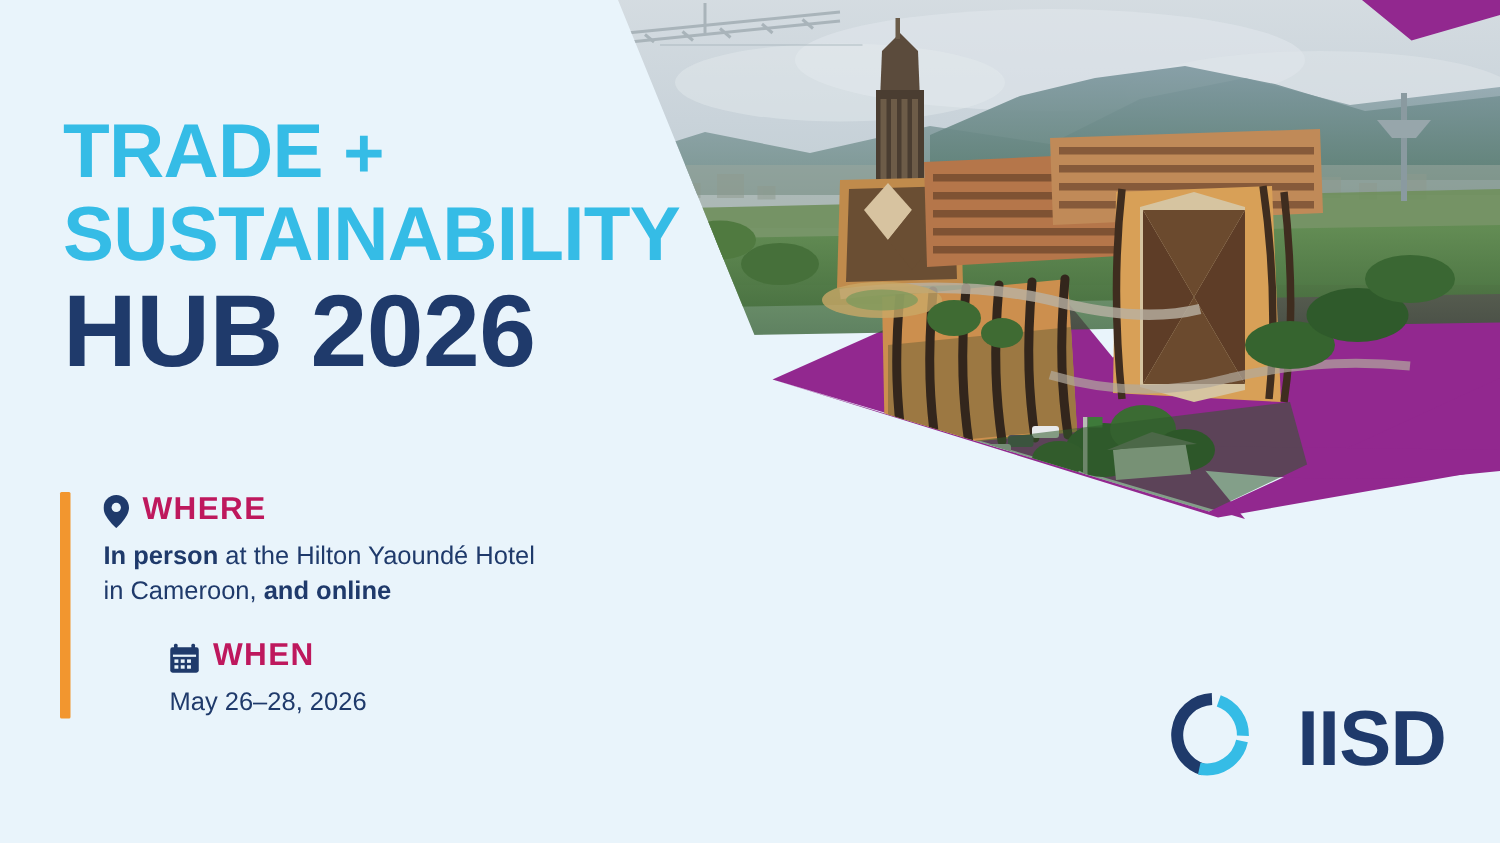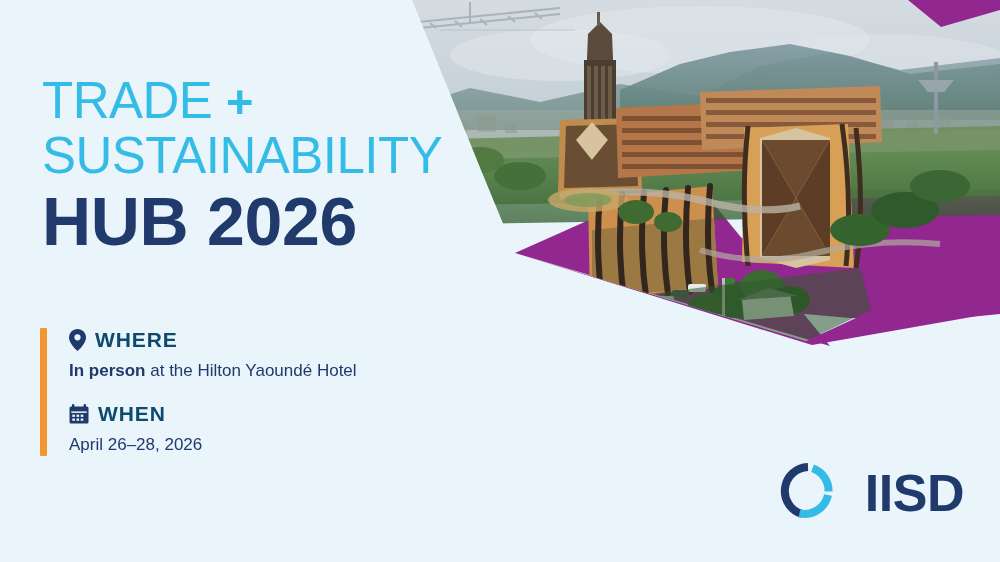--- a/index.html
+++ b/index.html
@@ -40,21 +40,21 @@
   }
   .hl-line {
     display: block;
     font-family: "Liberation Sans", sans-serif;
     letter-spacing: -0.5px;
     line-height: 1.04;
     white-space: nowrap;
   }
   .hl-light {
     color: #35bce6;
-    font-weight: 400;
+    font-weight: 700;
     font-size: 51px;
   }
   .hl-plus {
     color: #35bce6;
     font-weight: 700;
     font-size: 47px;
   }
   .hl-bold {
     color: #1f3a6b;
     font-weight: 700;
@@ -78,30 +78,30 @@
     background: #f2962f;
     border-radius: 1px;
     flex: 0 0 auto;
     align-self: stretch;
   }
   #details-body {
     padding-left: 22px;
     color: #1f3a6b;
   }
   .detail-group { margin-bottom: 20px; }
-  .detail-group:last-child { margin-bottom: 0; }
+  .detail-group:last-child { margin-bottom: 0; margin-left: 44px; }
 
   .detail-head {
     display: flex;
-    align-items: center;
+    align-items: flex-end;
     gap: 9px;
     font-size: 21px;
     font-weight: 700;
     letter-spacing: 0.9px;
-    color: #0c4a6e;
+    color: #be185d;
     margin-bottom: 7px;
   }
   .detail-head svg { display: block; }
 
   .detail-text {
     font-size: 17px;
     line-height: 1.36;
     color: #1f3a6b;
     font-weight: 400;
     white-space: nowrap;
@@ -338,20 +338,23 @@
           <span>
             <svg width="17" height="22" viewBox="0 0 17 22">
               <path d="M8.5 0C3.8 0 0 3.8 0 8.5C0 14.9 8.5 22 8.5 22S17 14.9 17 8.5C17 3.8 13.2 0 8.5 0Z" fill="#1f3a6b"></path>
               <circle cx="8.5" cy="8.3" r="3.1" fill="#e9f4fb"></circle>
             </svg>
           </span>
           <span>WHERE</span>
         </div>
         <div class="detail-text">
           <b>In person</b><span> at the Hilton Yaoundé Hotel</span>
+        </div>
+        <div class="detail-text">
+          <span>in Cameroon, </span><b>and online</b>
         </div>
       </div>
 
       <div class="detail-group">
         <div class="detail-head">
           <span>
             <svg width="20" height="20" viewBox="0 0 20 20">
               <rect x="0.5" y="2.5" width="19" height="17" rx="1.6" fill="#1f3a6b"></rect>
               <rect x="3" y="0" width="2.4" height="4.2" rx="1.1" fill="#1f3a6b"></rect>
               <rect x="14.6" y="0" width="2.4" height="4.2" rx="1.1" fill="#1f3a6b"></rect>
@@ -361,21 +364,21 @@
                 <rect x="7.5" y="10.6" width="2.6" height="2.3"></rect>
                 <rect x="11.7" y="10.6" width="2.6" height="2.3"></rect>
                 <rect x="3.3" y="14.5" width="2.6" height="2.3"></rect>
                 <rect x="7.5" y="14.5" width="2.6" height="2.3"></rect>
                 <rect x="11.7" y="14.5" width="2.6" height="2.3"></rect>
               </g>
             </svg>
           </span>
           <span>WHEN</span>
         </div>
-        <div class="detail-text">April 26–28, 2026</div>
+        <div class="detail-text">May 26–28, 2026</div>
       </div>
 
     </div>
   </div>
 
   <div id="logo">
     <span>
       <svg width="58" height="58" viewBox="0 0 58 58">
         <path d="M29 5 A24 24 0 0 0 23 52" fill="none" stroke="#1f3a6b" stroke-width="8" stroke-linecap="butt"></path>
         <path d="M20.5 51.4 A24 24 0 0 0 49 33" fill="none" stroke="#35bce6" stroke-width="8" stroke-linecap="butt"></path>

